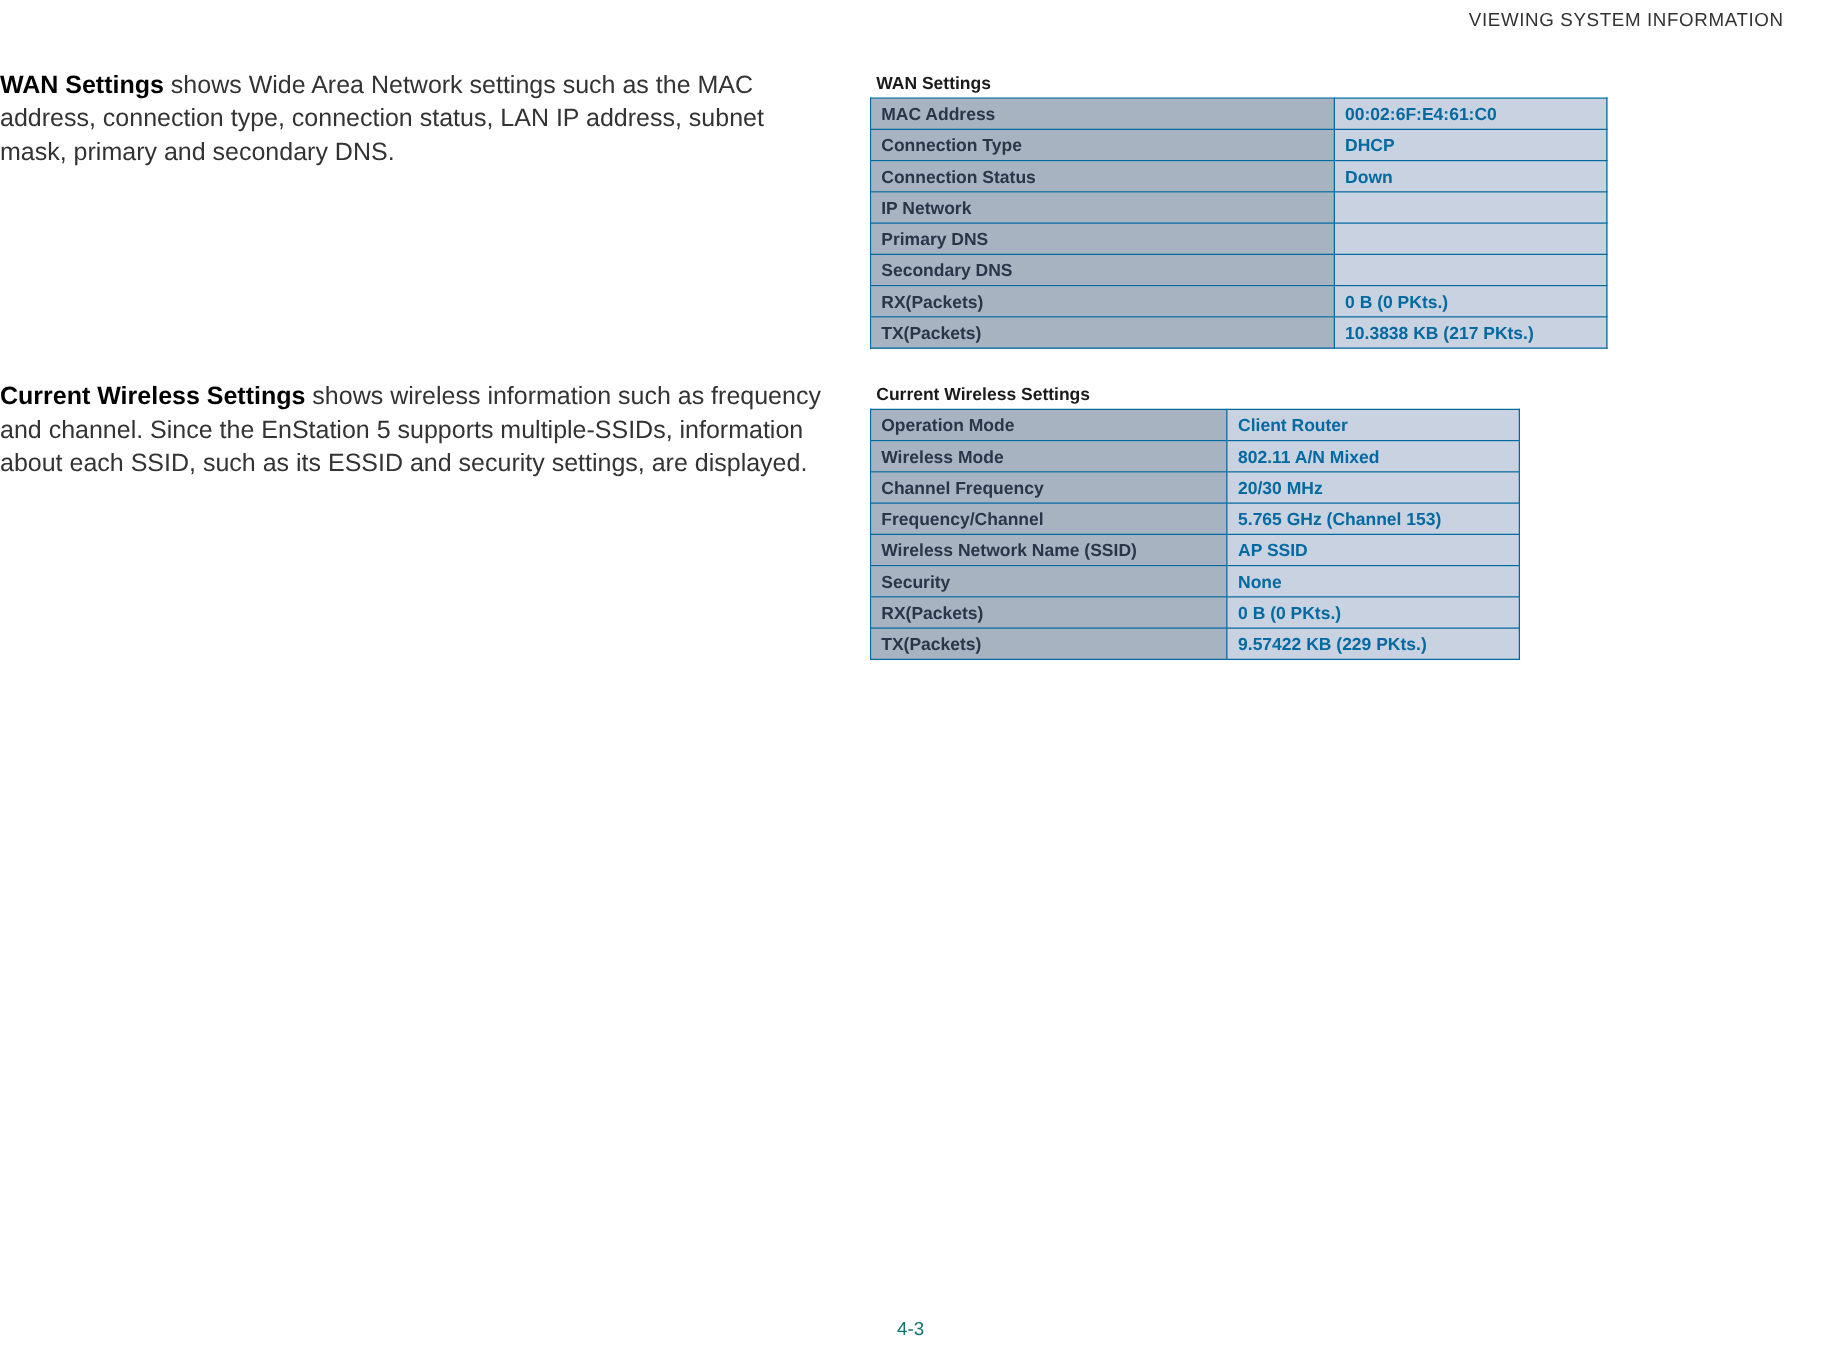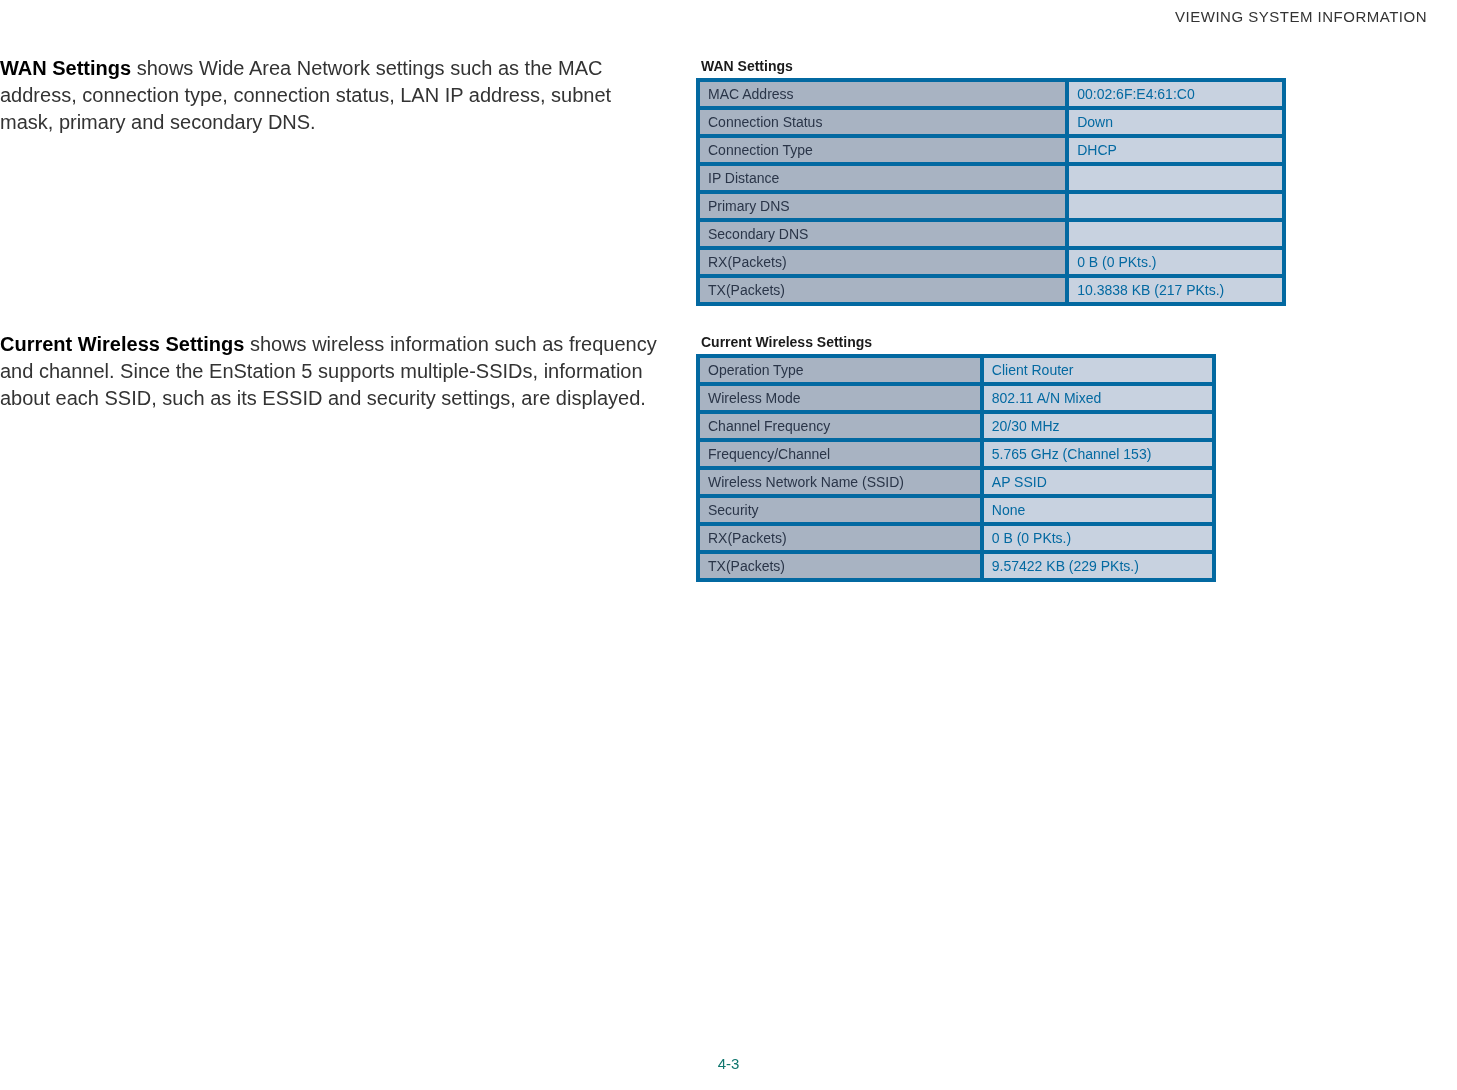--- a/index.html
+++ b/index.html
@@ -51,22 +51,22 @@
       padding: 3px 5px 4px 5px;
       font-family: Arial, sans-serif;
     }
     .settings-table {
       width: 100%;
       border-collapse: collapse;
       font-size: 14px;
     }
     .settings-table td {
       padding: 4px 8px;
-      border: 4px solid #0369a1;
-      font-weight: normal;
+      border: 1px solid #0369a1;
+      font-weight: bold;
     }
     .settings-table .label-cell {
       background: #a8b3c2;
       color: #2a3548;
       width: 63%;
     }
     .settings-table .value-cell {
       background: #c8d2e0;
       color: #0369a1;
       width: 37%;
@@ -99,29 +99,29 @@
     </div>
     <div class="settings-panel">
       <div class="panel-title">WAN Settings</div>
       <table class="settings-table">
         <tbody id="wan-rows">
             <tr>
               <td class="label-cell">MAC Address</td>
               <td class="value-cell">00:02:6F:E4:61:C0</td>
             </tr>
             <tr>
+              <td class="label-cell">Connection Type</td>
+              <td class="value-cell">DHCP</td>
+            </tr>
+            <tr>
               <td class="label-cell">Connection Status</td>
               <td class="value-cell">Down</td>
             </tr>
             <tr>
-              <td class="label-cell">Connection Type</td>
-              <td class="value-cell">DHCP</td>
-            </tr>
-            <tr>
-              <td class="label-cell">IP Distance</td>
+              <td class="label-cell">IP Network</td>
               <td class="value-cell"></td>
             </tr>
             <tr>
               <td class="label-cell">Primary DNS</td>
               <td class="value-cell"></td>
             </tr>
             <tr>
               <td class="label-cell">Secondary DNS</td>
               <td class="value-cell"></td>
             </tr>
@@ -140,21 +140,21 @@
 
   <div class="section">
     <div class="description">
       <b>Current Wireless Settings</b><span>  shows wireless information such as frequency and channel. Since the EnStation 5 supports multiple-SSIDs, information about each SSID, such as its ESSID and security settings, are displayed.</span>
     </div>
     <div class="settings-panel wireless" style="width:520px;">
       <div class="panel-title">Current Wireless Settings</div>
       <table class="settings-table">
         <tbody id="wireless-rows">
             <tr>
-              <td class="label-cell">Operation Type</td>
+              <td class="label-cell">Operation Mode</td>
               <td class="value-cell">Client Router</td>
             </tr>
             <tr>
               <td class="label-cell">Wireless Mode</td>
               <td class="value-cell">802.11 A/N Mixed</td>
             </tr>
             <tr>
               <td class="label-cell">Channel Frequency</td>
               <td class="value-cell">20/30 MHz</td>
             </tr>

